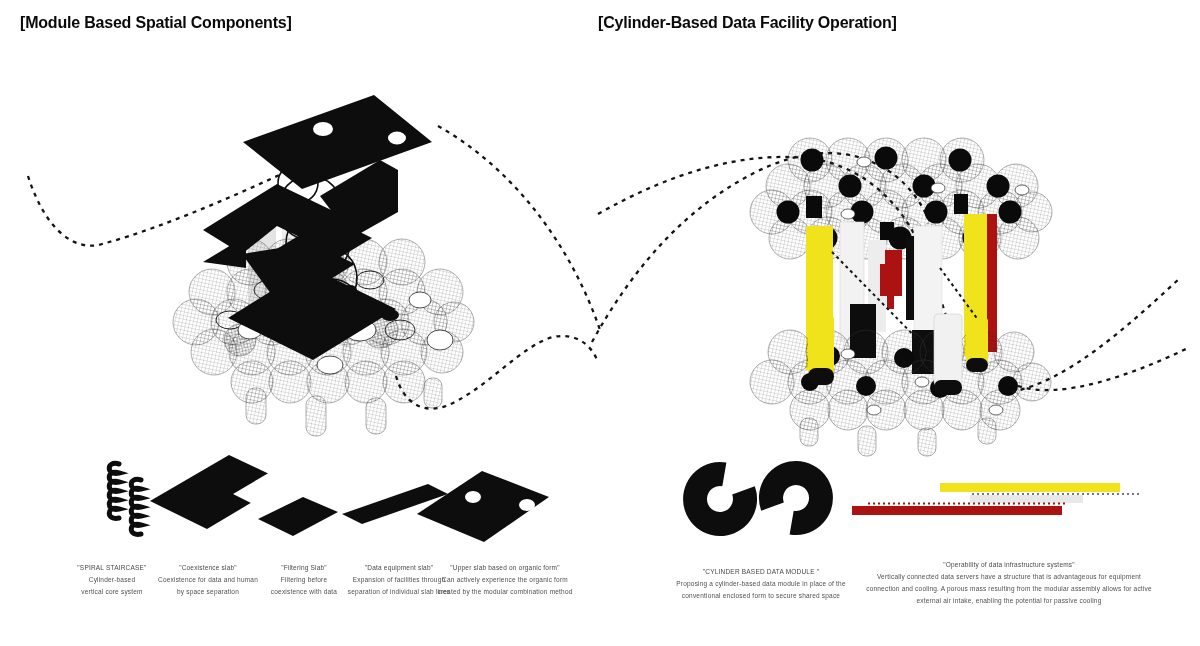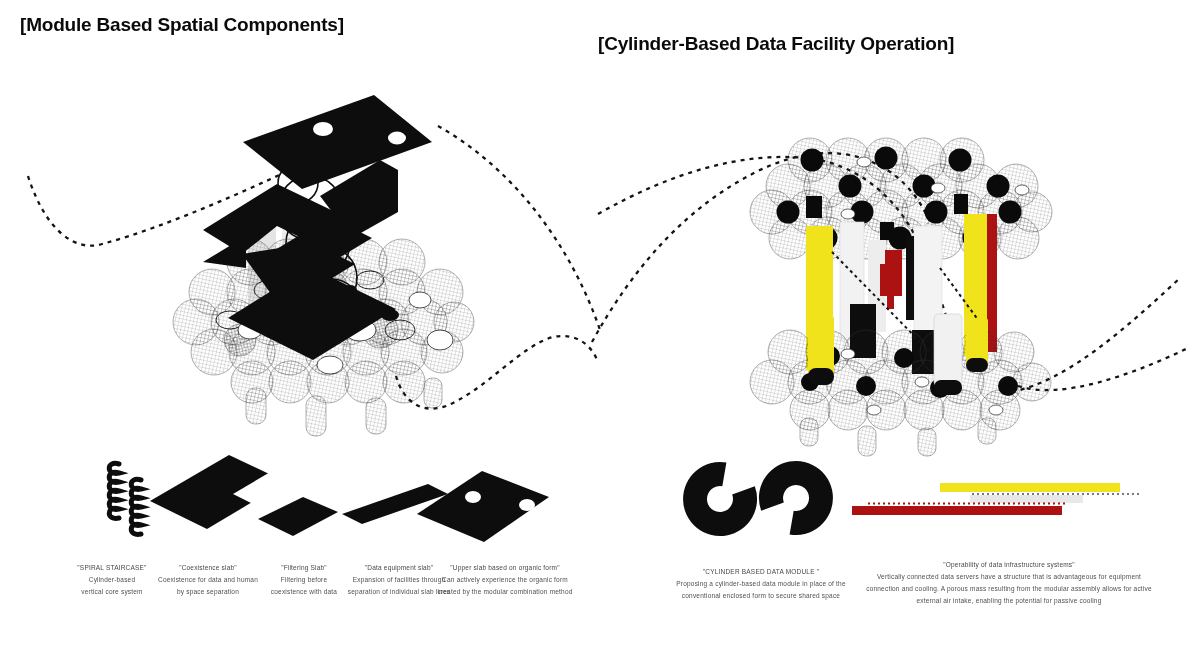--- a/index.html
+++ b/index.html
@@ -1,21 +1,21 @@
 <!DOCTYPE html>
 <html><head>
 <meta charset="utf-8">
 <style>
   html,body{margin:0;padding:0;background:#ffffff;}
   .page{position:relative;width:1200px;height:646px;background:#ffffff;overflow:hidden;
         font-family:"Liberation Sans", sans-serif;}
-  .panel-title{position:absolute;top:14px;font-size:19px;font-weight:800;color:#0a0a0a;
+  .panel-title{position:absolute;top:14px;font-size:16px;font-weight:800;color:#0a0a0a;
         letter-spacing:-0.2px;white-space:nowrap;}
   #title-left{left:20px;}
-  #title-right{left:598px;margin-top:19px;}
+  #title-right{left:598px;}
   .diagram-svg{position:absolute;left:0;top:0;}
   .cap{position:absolute;text-align:center;color:#4f4f4f;font-size:6.5px;line-height:12px;
         letter-spacing:0.2px;}
   .cap .cap-title{color:#474747;}
 </style>
 </head>
 <body>
 
 <div class="page">
 

